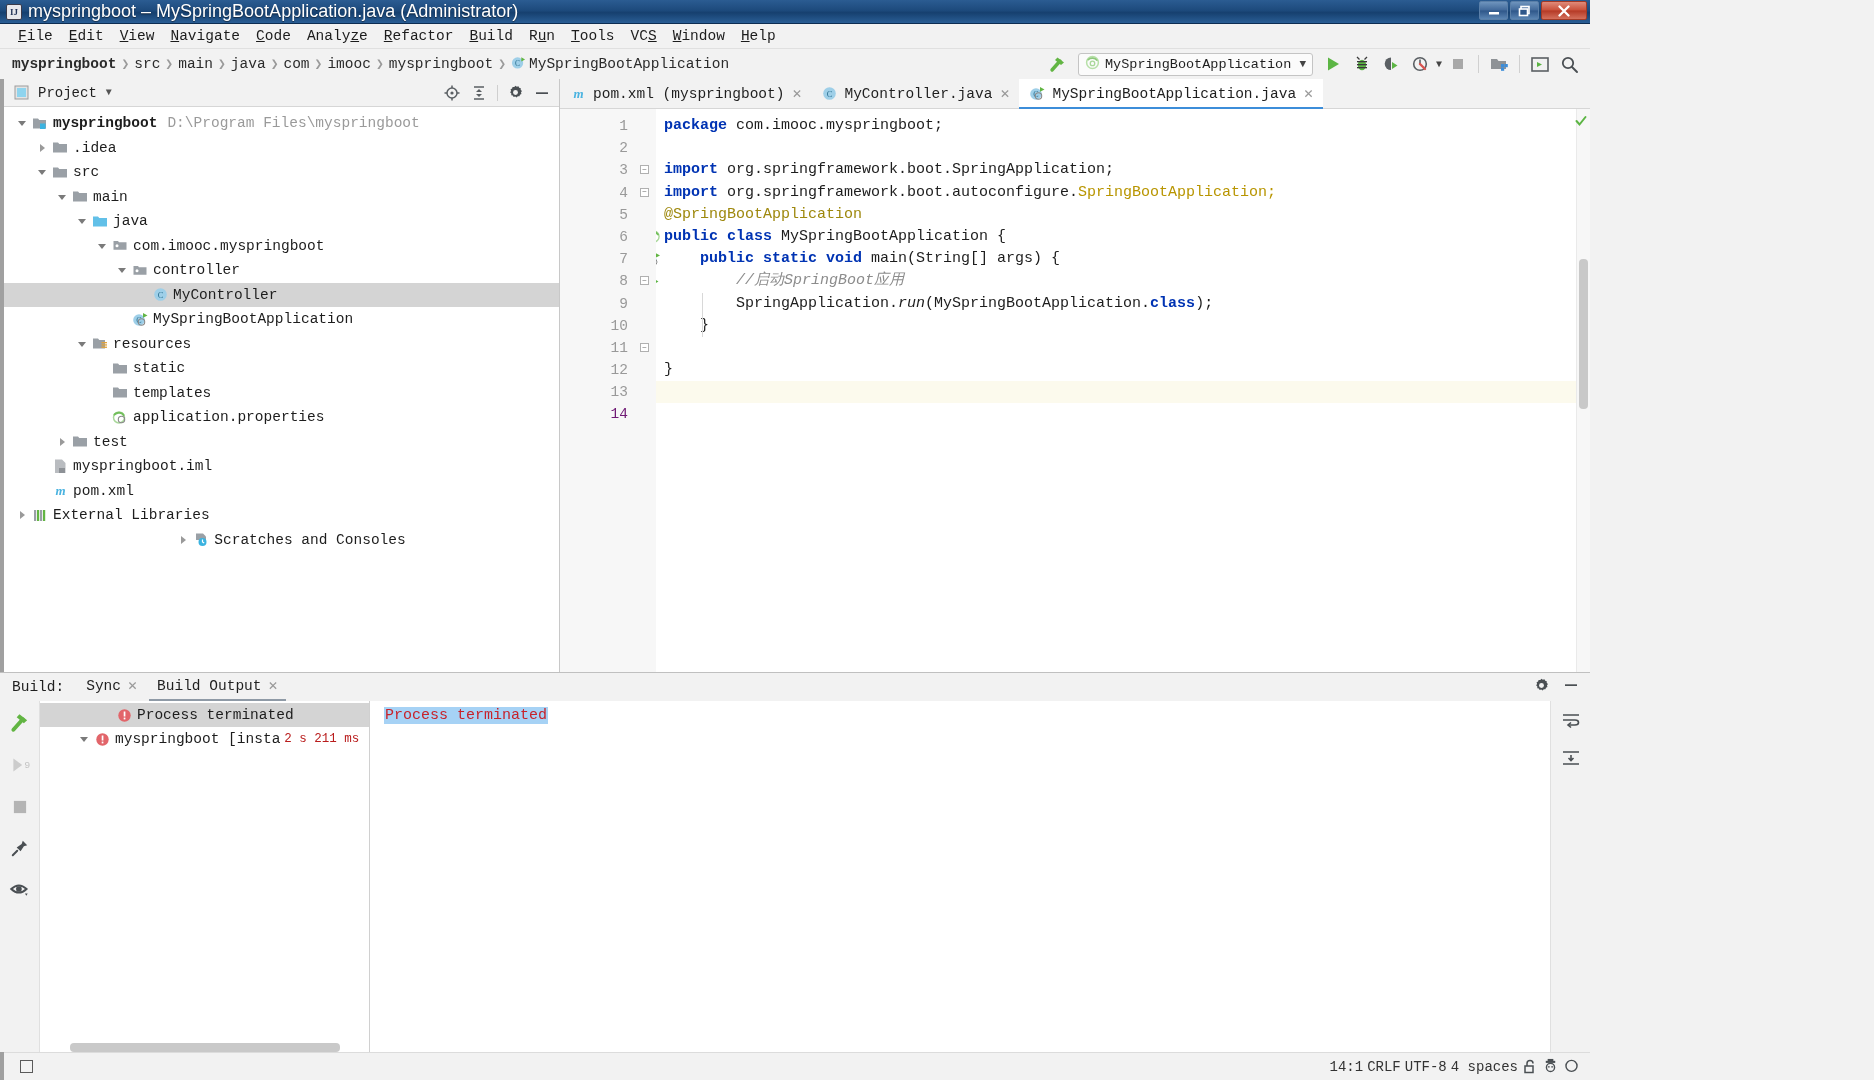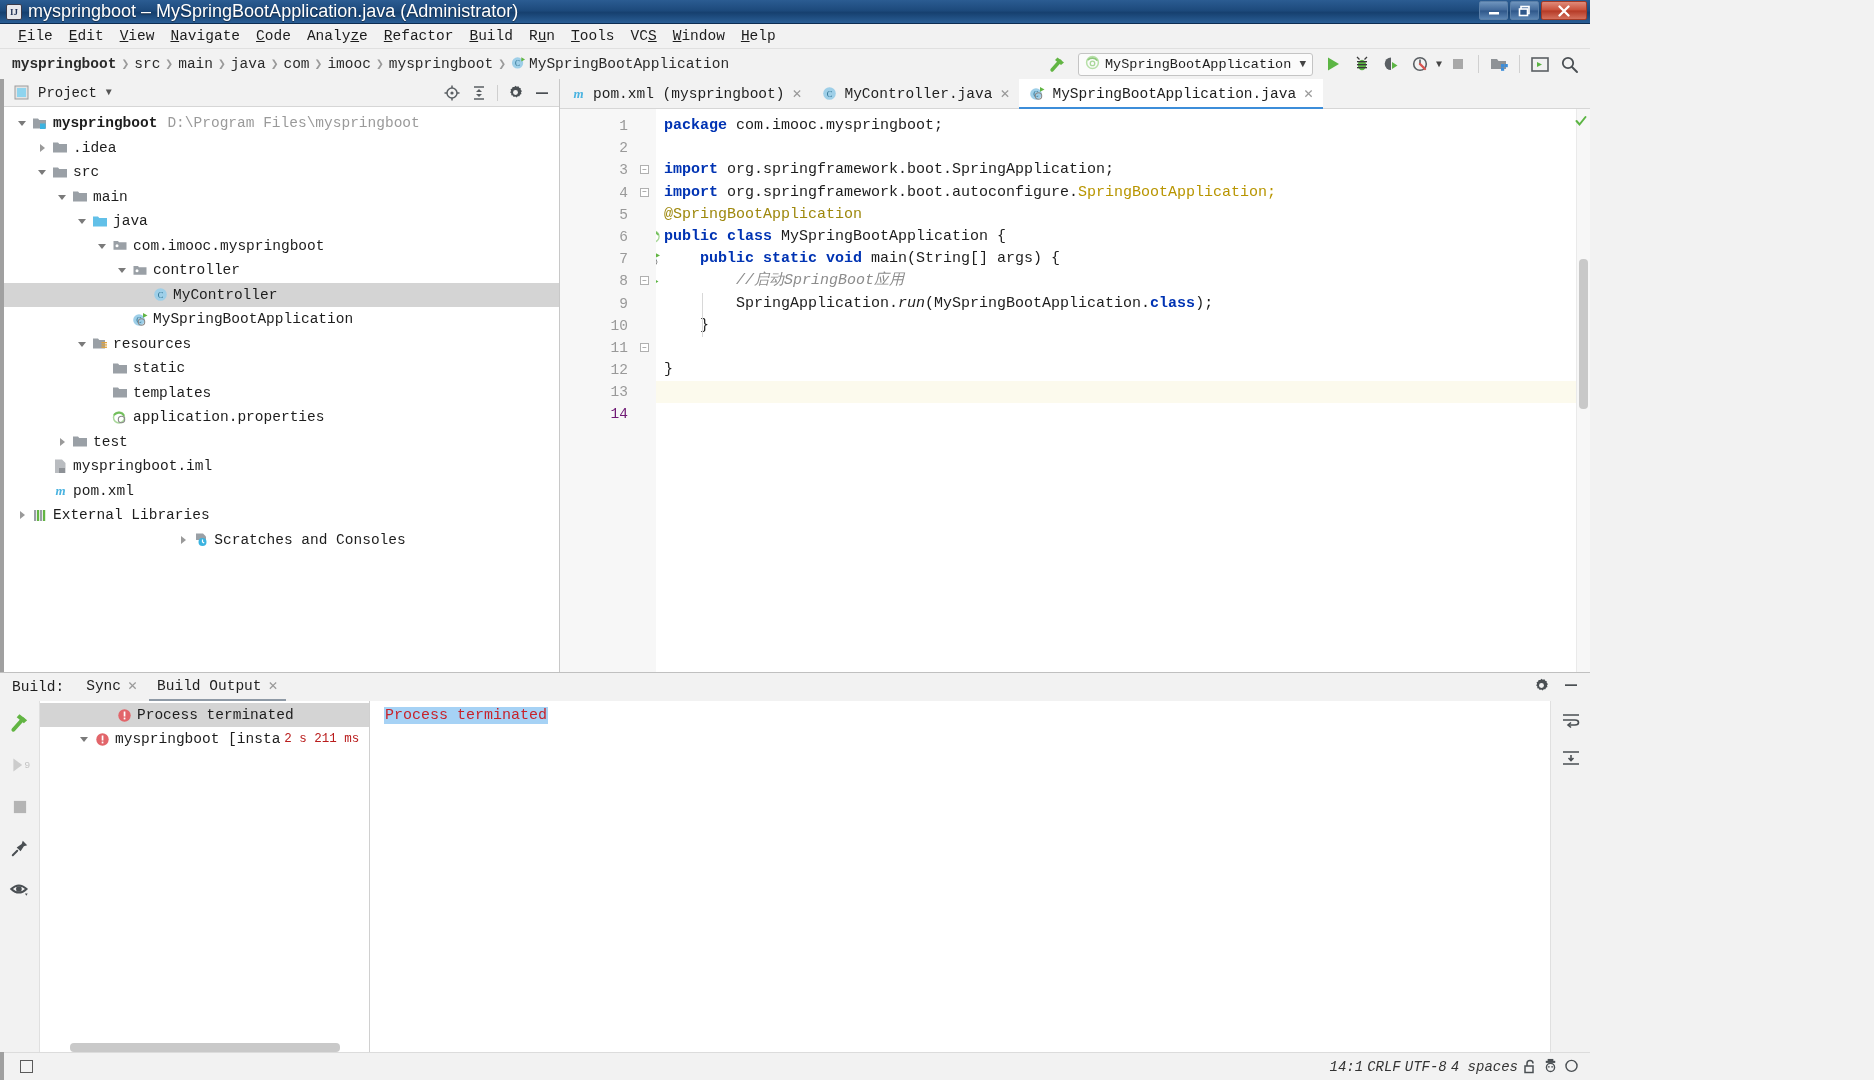--- a/index.html
+++ b/index.html
@@ -220,21 +220,21 @@
     display:flex; flex-direction:column; align-items:center; padding-top:10px; gap:16px;
   }
 
   
   .statusbar {
     height: 28px; flex:0 0 28px; background:#f2f2f2;
     display:flex; align-items:center; padding: 0 10px;
     font-family:"Liberation Mono", monospace; font-size:14px; color:#333;
     border-top:1px solid #dcdcdc; position:relative;
   }
-  .sb-right { margin-left:auto; display:flex; align-items:center; gap:4px;font-style:italic; }
+  .sb-right { margin-left:auto; display:flex; align-items:center; gap:4px; }
   .sb-item { white-space:pre; }
   .sb-icon { display:flex; align-items:center; }
   .sb-square { width:13px; height:13px; border:1.5px solid #5a5a5a; }
   .bottom-rail { position:absolute; left:0; bottom:0; width:4px; height:28px; background:#a0a0a0; }
 </style>
 </head>
 <body>
 
 <div class="app">
 

